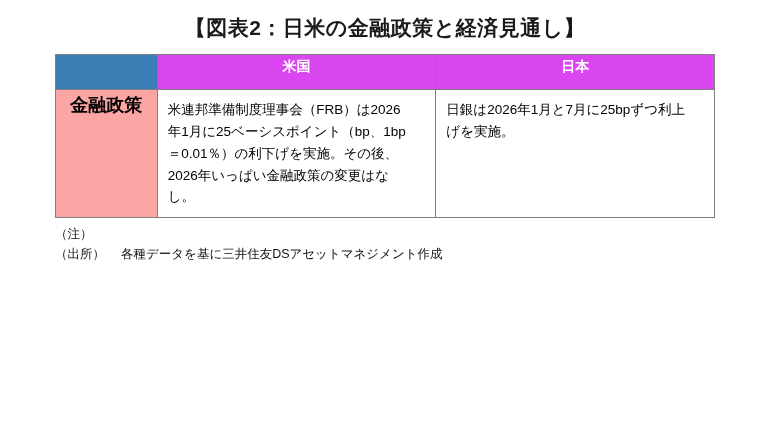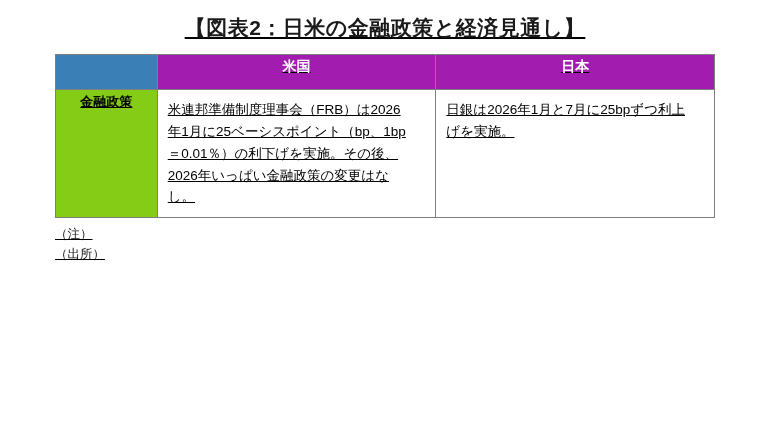--- a/index.html
+++ b/index.html
@@ -12,21 +12,20 @@
     background: #ffffff;
     font-family: "Liberation Sans", "DejaVu Sans", sans-serif;
     color: #000000;
     overflow: hidden;
   }
   .page {
     position: relative;
     width: 770px;
     height: 433px;
     box-sizing: border-box;
-    text-decoration: underline;
   }
   .title {
     text-align: center;
     font-size: 21px;
     font-weight: bold;
     color: #1a1a1a;
     padding-top: 14px;
     padding-bottom: 12px;
     letter-spacing: 0.5px;
   }
@@ -37,41 +36,41 @@
   table.main {
     width: 100%;
     border-collapse: collapse;
     table-layout: fixed;
   }
   table.main th, table.main td {
     border: 1px solid #7f7f7f;
     vertical-align: top;
   }
   thead th {
-    background: #a21caf;
+    background: #d946ef;
     color: #ffffff;
     font-size: 14px;
     font-weight: bold;
     text-align: center;
     height: 28px;
     vertical-align: middle;
     padding: 3px 4px;
   }
   thead th.corner {
     background: #3a7fb5;
     border: 1px solid #7f7f7f;
   }
   col.c1 { width: 92px; }
   col.c2 { width: 252px; }
   col.c3 { width: 252px; }
   td.rowlabel {
-    background: #84cc16;
+    background: #fca5a5;
     text-align: center;
     vertical-align: middle;
-    font-size: 13px;
+    font-size: 18px;
     font-weight: bold;
     padding: 4px 2px;
     line-height: 1.3;
   }
   td.cell {
     font-size: 13.5px;
     line-height: 1.62;
     padding: 9px 25px 9px 10px;
     text-align: left;
     border-radius: 28px;
@@ -127,16 +126,17 @@
       </tbody>
     </table>
   </div>
 
   <div class="notes">
     <div class="note-line">
       <span class="note-label">（注）</span>
     </div>
     <div class="note-line">
       <span class="note-label">（出所）</span>
+      <span class="note-text">各種データを基に三井住友DSアセットマネジメント作成</span>
     </div>
   </div>
 
 </div>
 
 </body></html>

